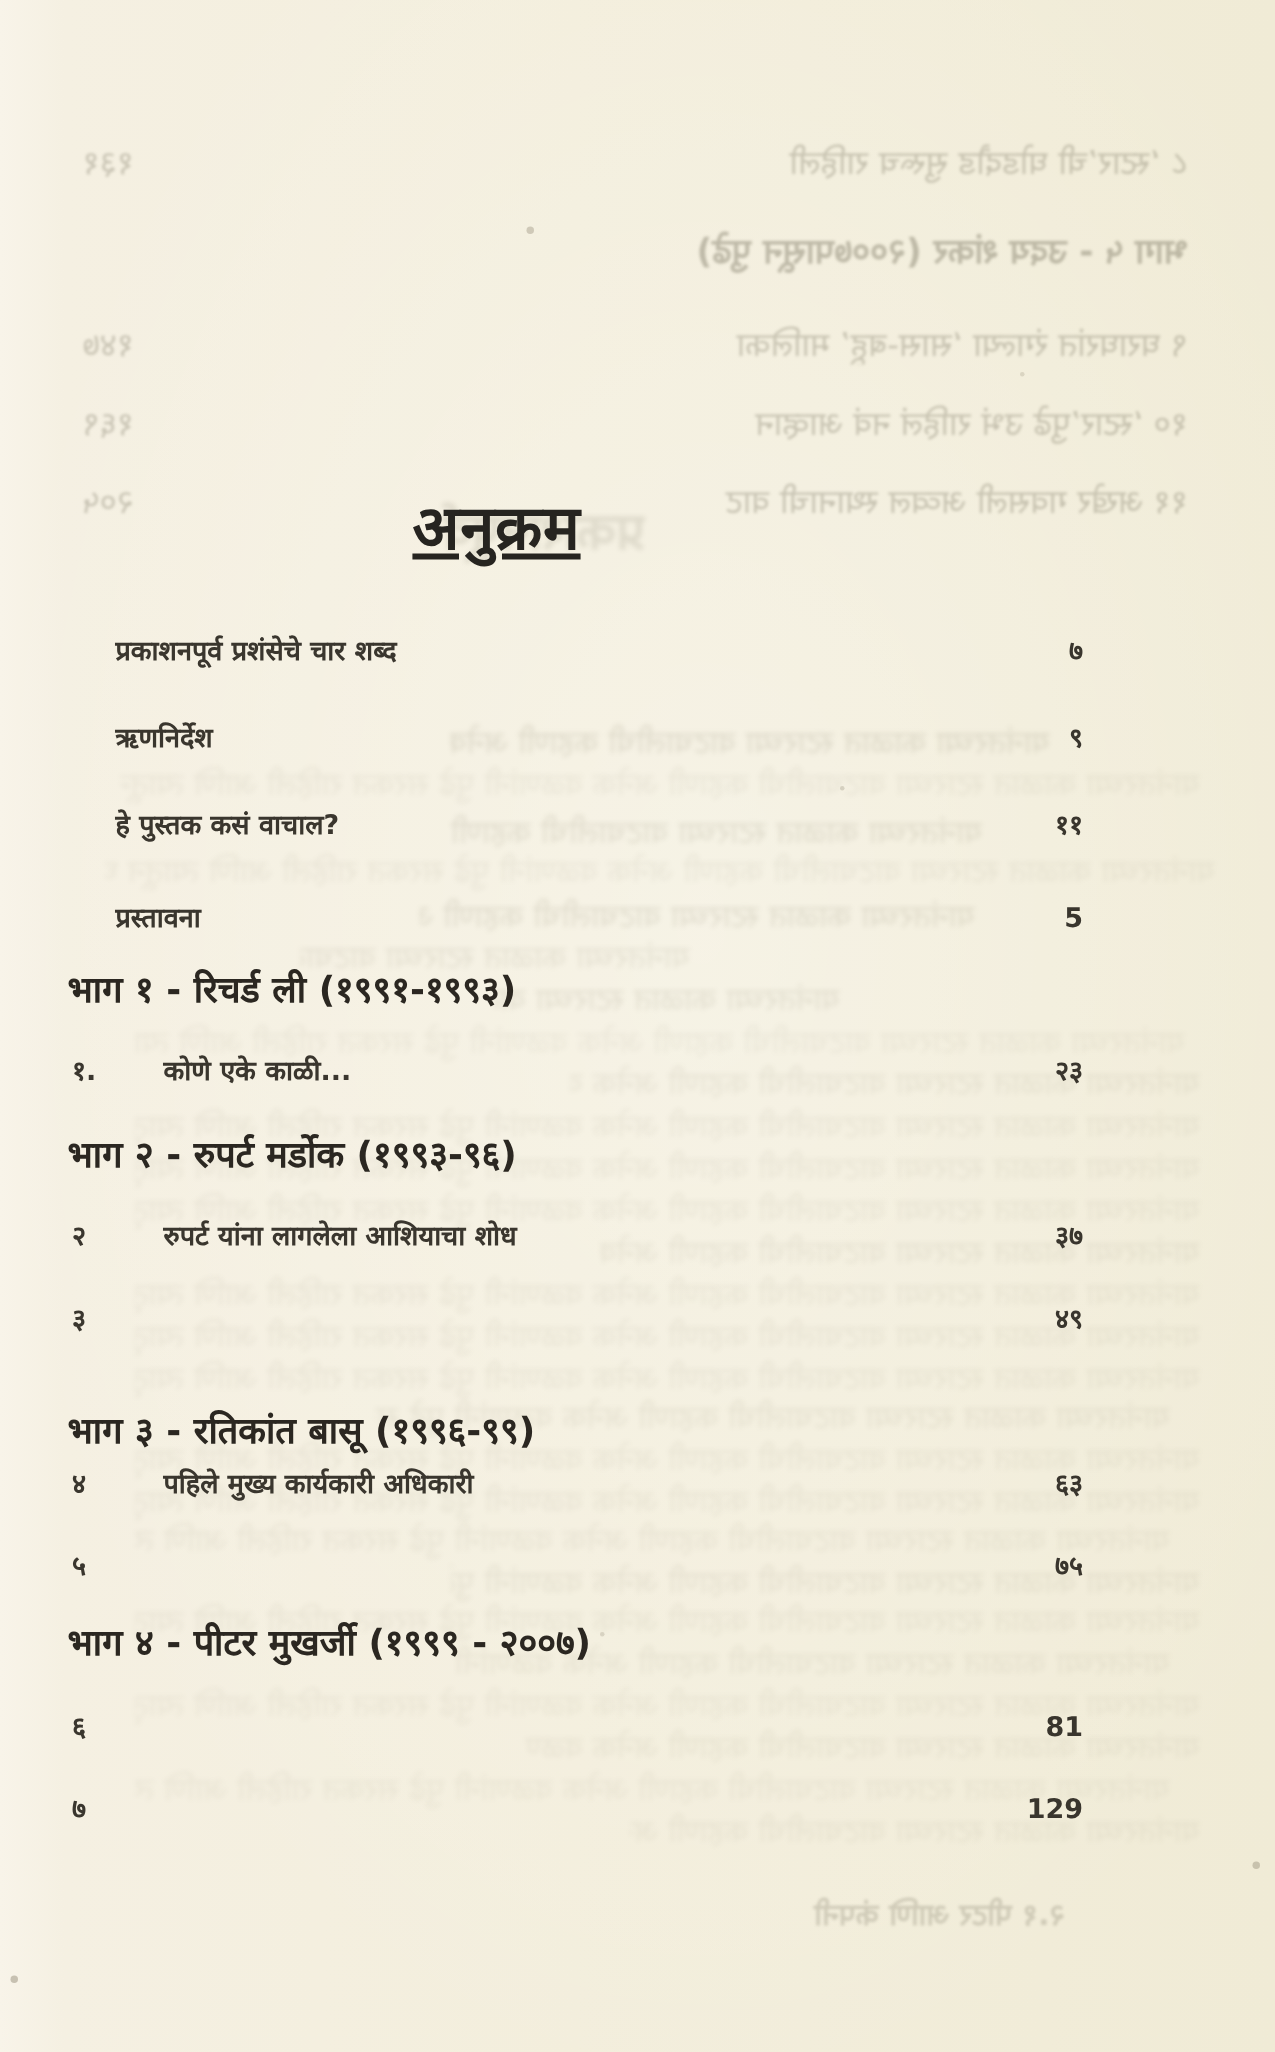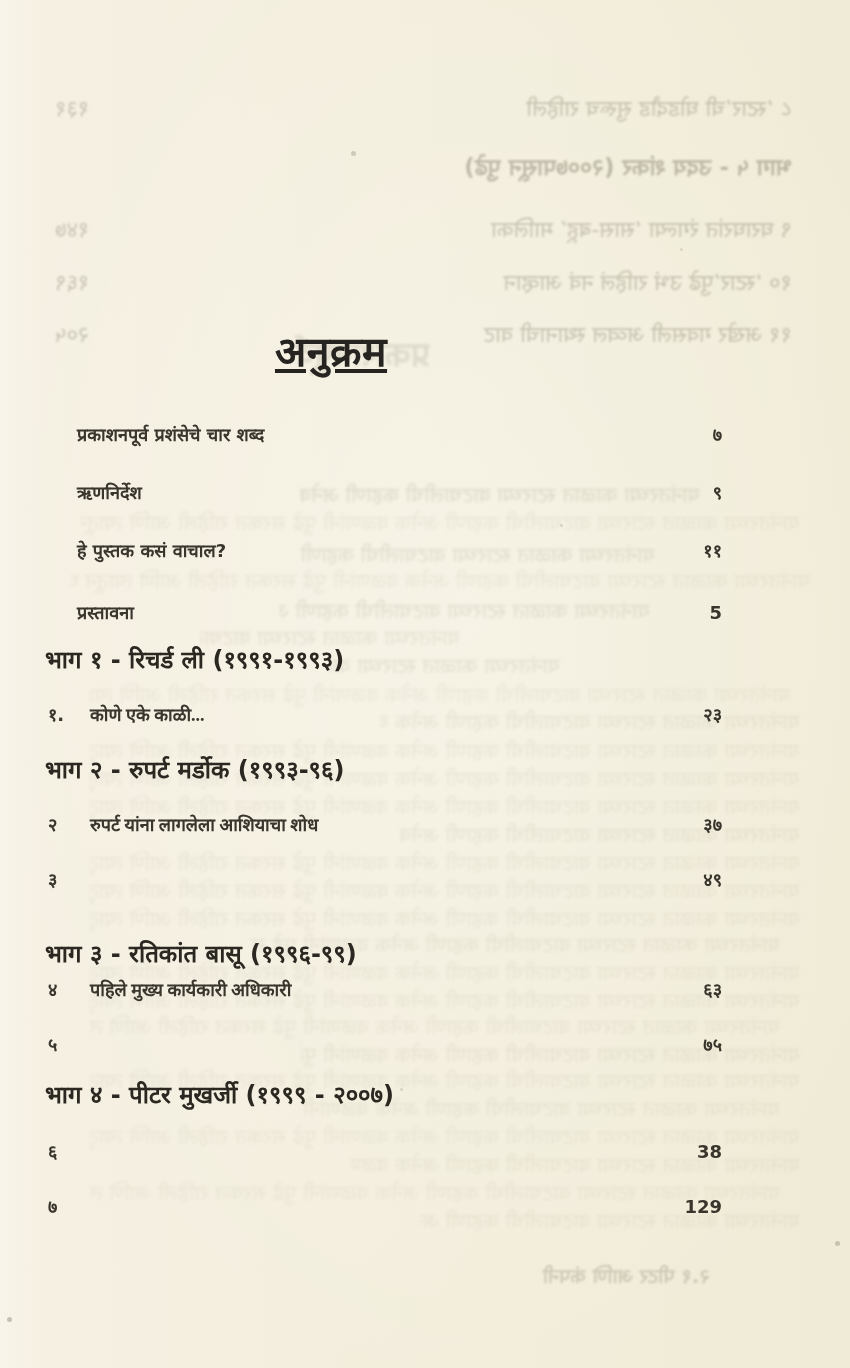--- a/index.html
+++ b/index.html
@@ -19,21 +19,21 @@
     text-align:center;
     font-size:41px;font-weight:700;color:#262420;
     letter-spacing:0.5px;
     text-decoration:underline;
   }
   .row{position:absolute;left:45px;width:677px;height:36px;font-size:18px;font-weight:600;line-height:34px;white-space:nowrap;}
   .row .row-page{position:absolute;right:0;top:0;font-weight:600;color:#39352d;}
   .row.front .row-title{margin-left:32px;}
   .row.part{font-weight:700;font-size:24px;color:#2b2721;}
   .row.chapter .num{position:absolute;left:3px;top:0;}
-  .row.chapter .row-title{margin-left:45px;font-family:Liberation Serif, serif;}
+  .row.chapter .row-title{margin-left:64px;}
 
   
   .bleed{position:absolute;transform:scaleX(-1);pointer-events:none;color:#6f6a56;}
   .bleed-toc{
     left:55px;right:58px;display:flex;justify-content:space-between;
     font-size:22px;font-weight:500;opacity:.33;filter:blur(1px);white-space:nowrap;overflow:hidden;
   }
   .bleed-toc.bold{font-weight:700;font-size:23px;opacity:.40;}
   .bleed-big{
     font-size:34px;font-weight:700;opacity:.16;filter:blur(1.8px);white-space:nowrap;overflow:hidden;
@@ -121,18 +121,18 @@
       <div class="row front" style="top: 596px;"><span class="row-title">प्रस्तावना</span><span class="row-page">5</span></div>
       <div class="row part" style="top: 643px;"><span class="row-title">भाग १ - रिचर्ड ली (१९९१-१९९३)</span></div>
       <div class="row chapter" style="top: 698px;"><span class="num">१.</span><span class="row-title">कोणे एके काळी...</span><span class="row-page">२३</span></div>
       <div class="row part" style="top: 753px;"><span class="row-title">भाग २ - रुपर्ट मर्डोक (१९९३-९६)</span></div>
       <div class="row chapter" style="top: 808px;"><span class="num">२</span><span class="row-title">रुपर्ट यांना लागलेला आशियाचा शोध</span><span class="row-page">३७</span></div>
       <div class="row chapter" style="top: 863px;"><span class="num">३</span><span class="row-page">४९</span></div>
       <div class="row part" style="top: 937px;"><span class="row-title">भाग ३ - रतिकांत बासू (१९९६-९९)</span></div>
       <div class="row chapter" style="top: 973px;"><span class="num">४</span><span class="row-title">पहिले मुख्य कार्यकारी अधिकारी</span><span class="row-page">६३</span></div>
       <div class="row chapter" style="top: 1028px;"><span class="num">५</span><span class="row-page">७५</span></div>
       <div class="row part" style="top: 1078px;"><span class="row-title">भाग ४ - पीटर मुखर्जी (१९९९ - २००७)</span></div>
-      <div class="row chapter" style="top: 1135px;"><span class="num">६</span><span class="row-page">38</span></div>
+      <div class="row chapter" style="top: 1135px;"><span class="num">६</span><span class="row-page">81</span></div>
       <div class="row chapter" style="top: 1190px;"><span class="num">७</span><span class="row-page">129</span></div>
     </div>
 
   <div class="specks"></div>
 </div>
 
 </body></html>

